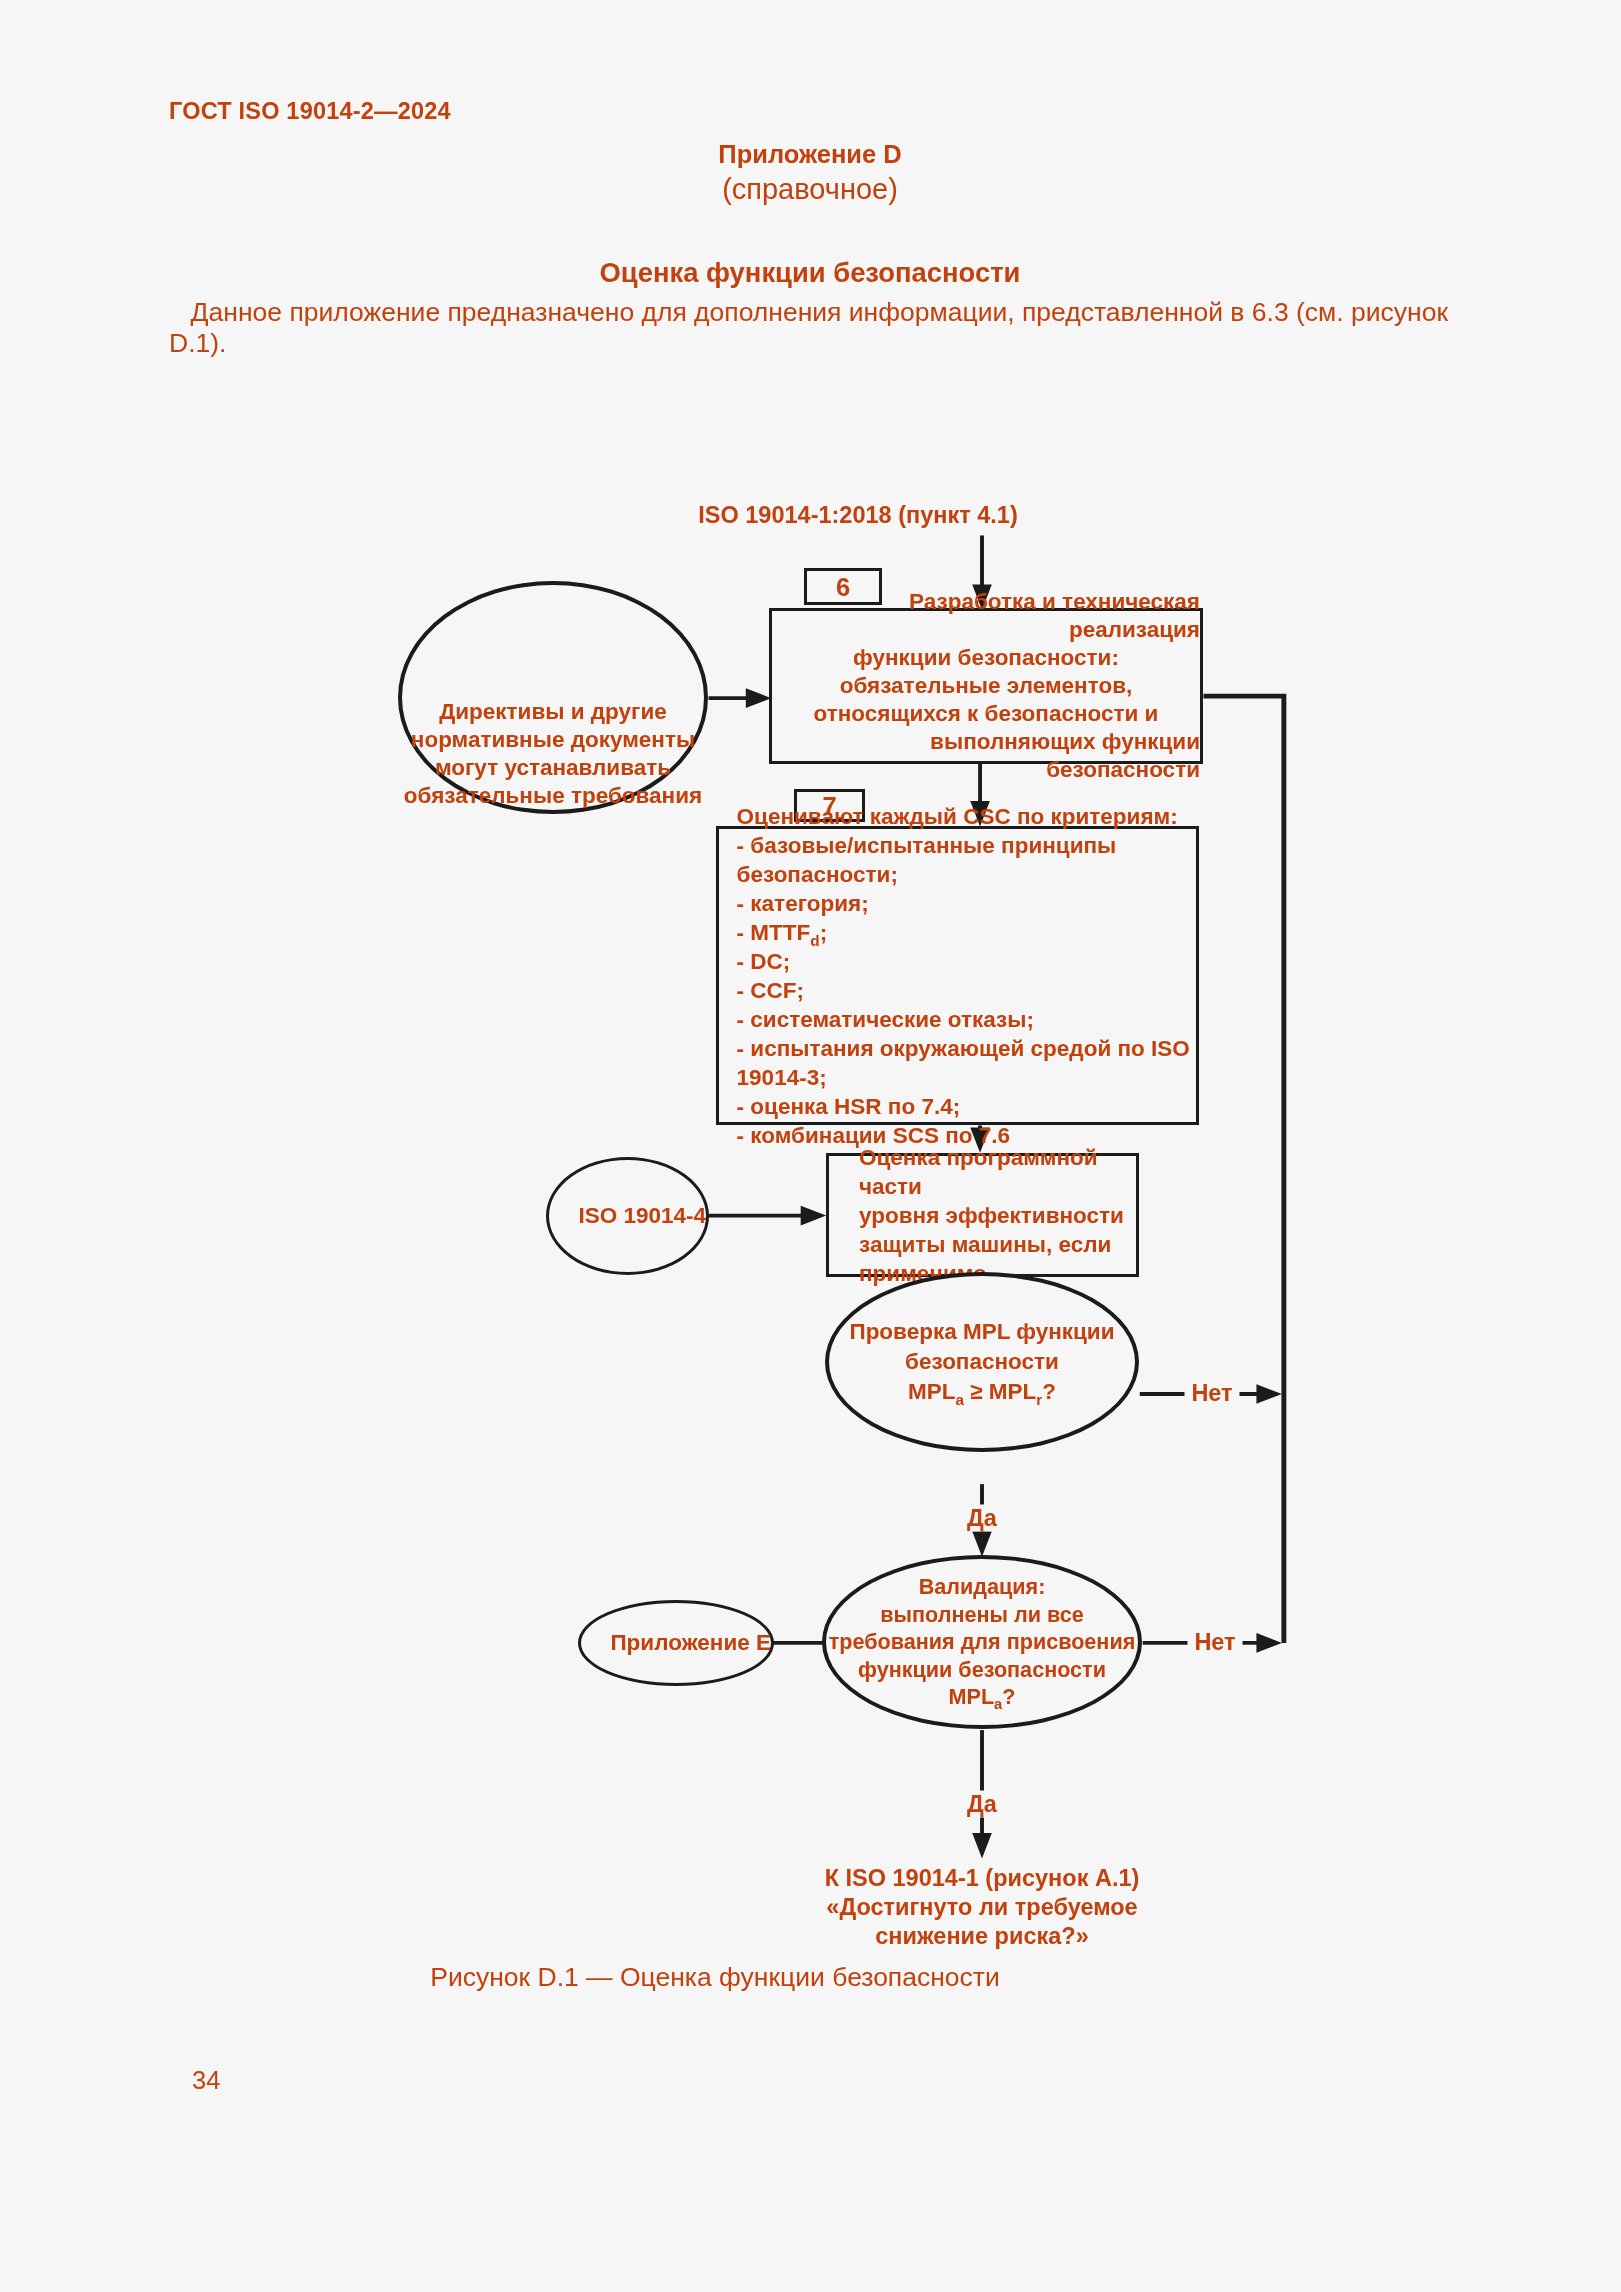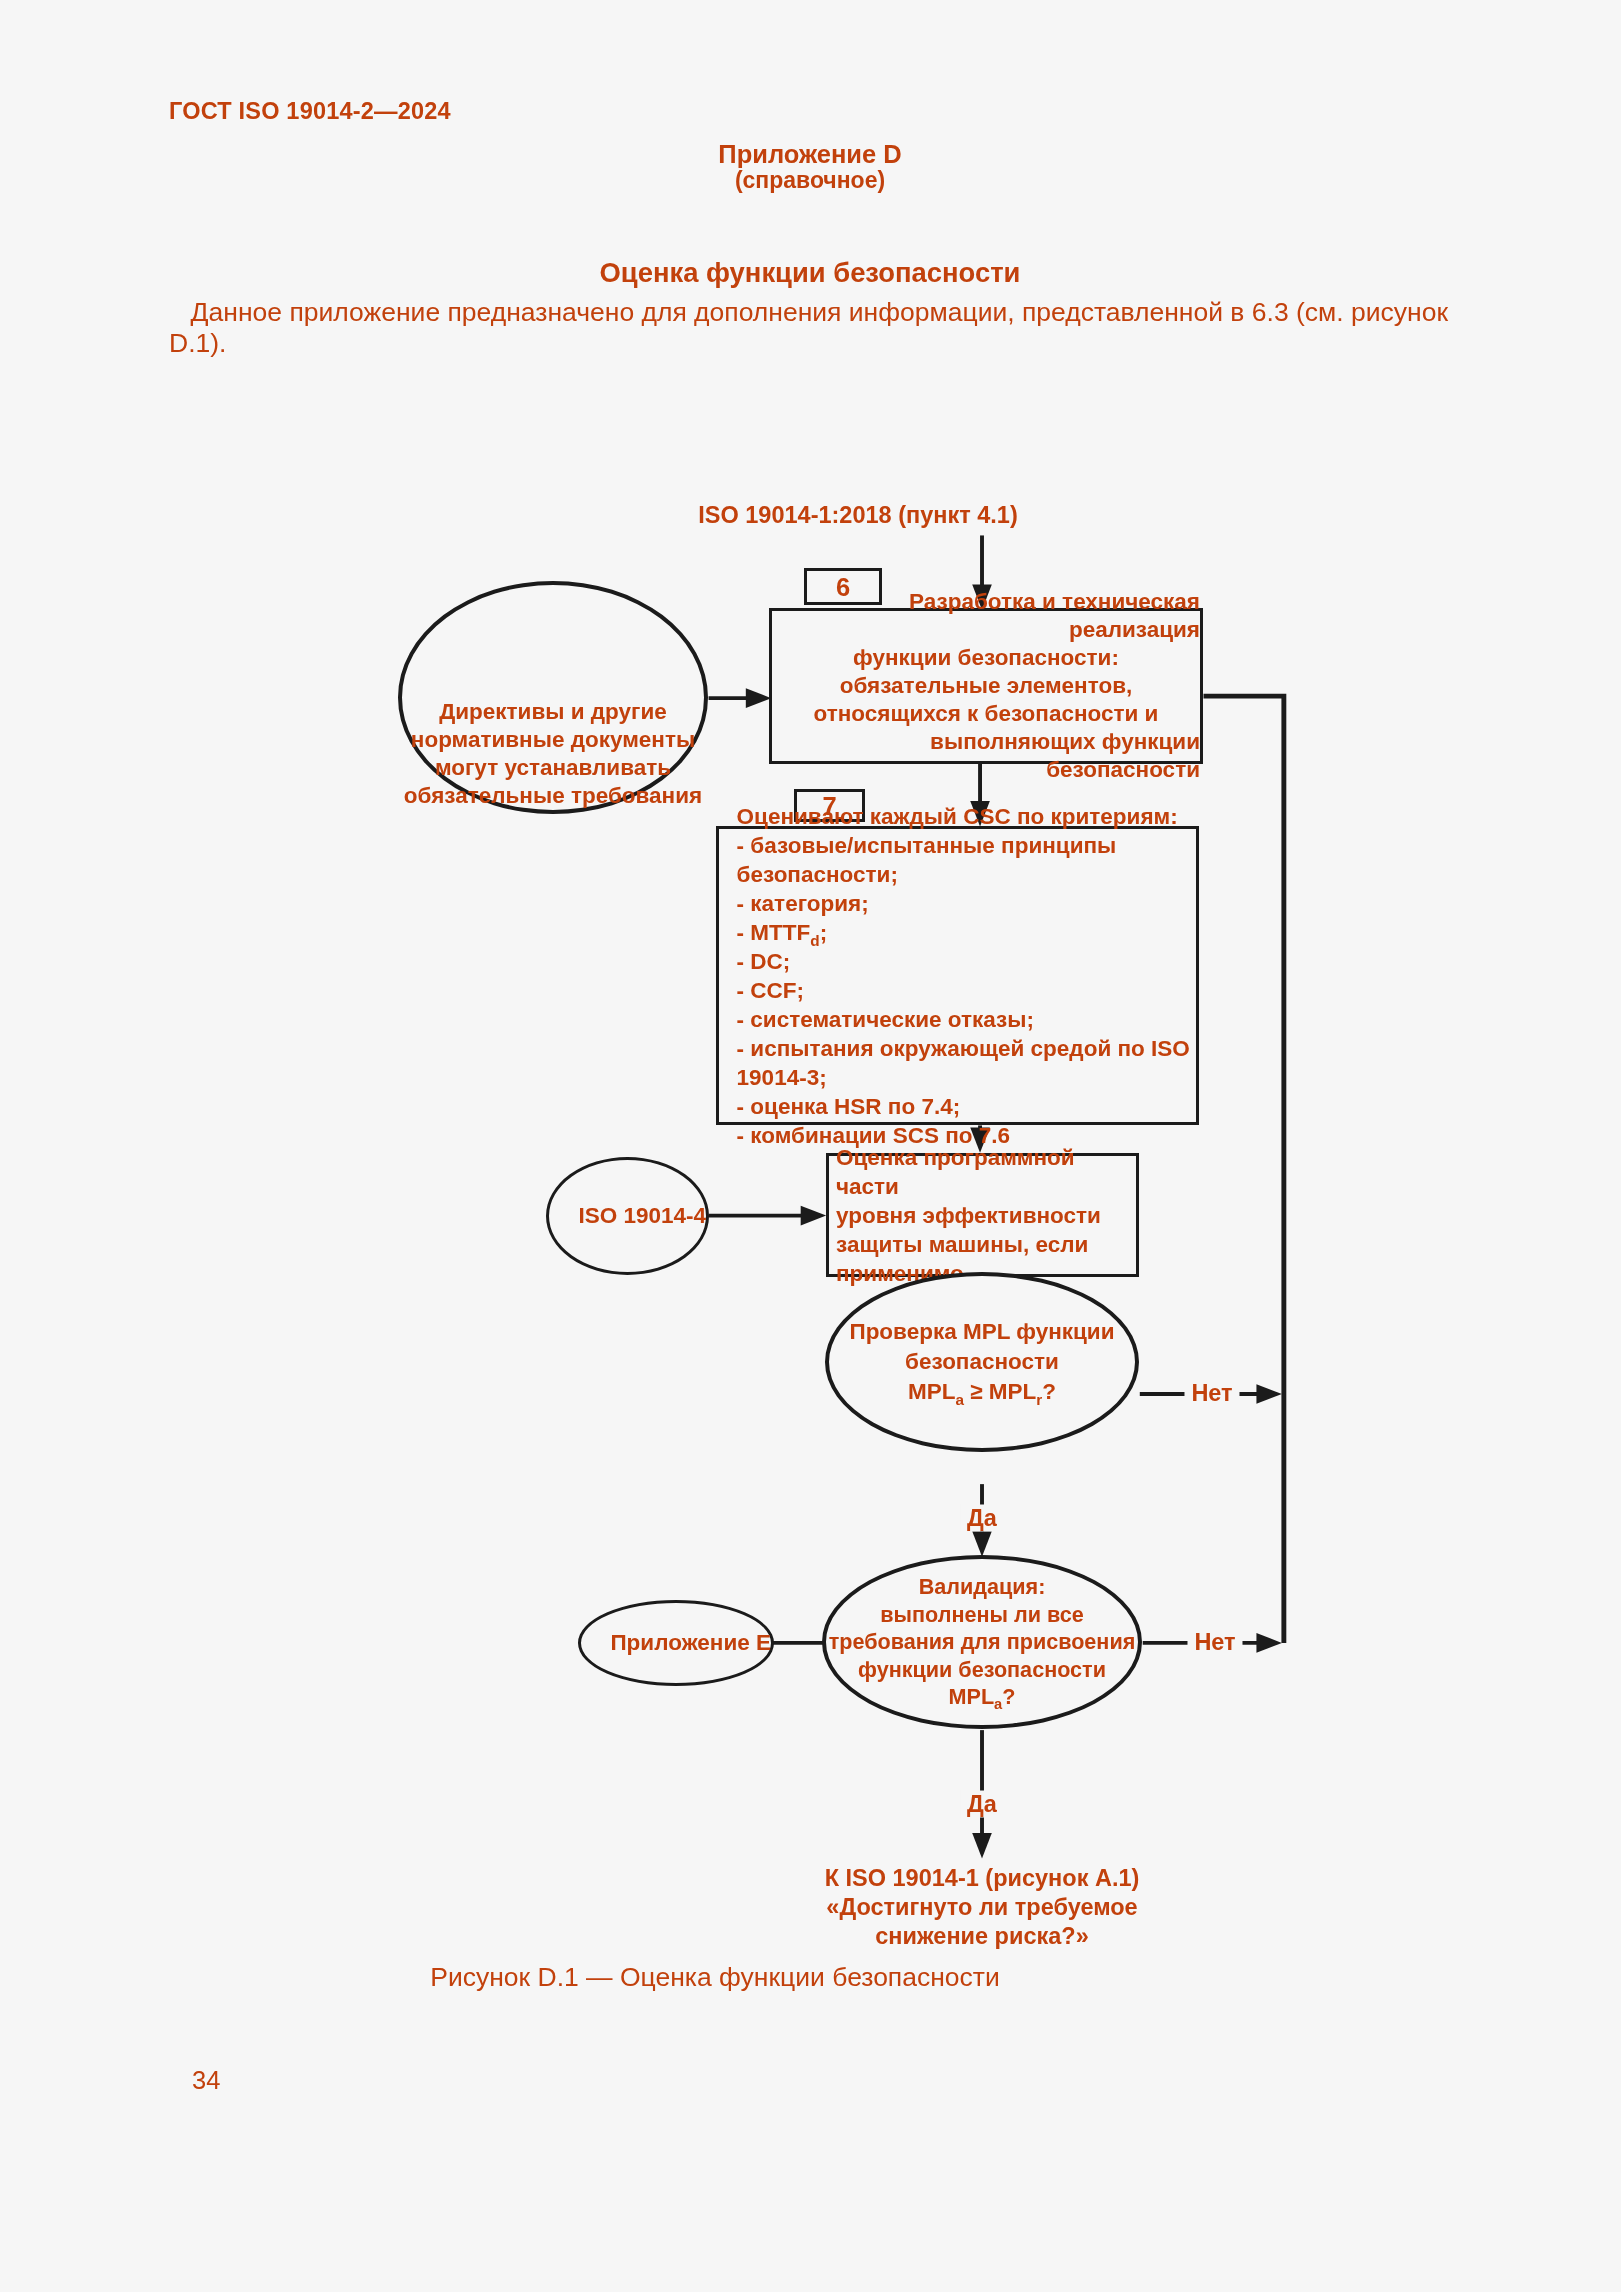--- a/index.html
+++ b/index.html
@@ -8,21 +8,21 @@
     width:1621px;height:2293px;
     background:#f6f6f6;
     font-family:"Liberation Sans","DejaVu Sans",sans-serif;
     color:#c2410c;
     overflow:hidden;
   }
   .abs{position:absolute;}
   .doc-header{left:169px;top:98px;font-size:23.5px;font-weight:bold;letter-spacing:0.2px;}
   .centerband{left:127px;width:1366px;text-align:center;}
   .appendix-title{top:140px;font-size:25.5px;font-weight:bold;}
-  .appendix-kind{top:167px;font-size:23px;font-weight:bold;}
+  .appendix-kind{top:173px;font-size:29px;font-weight:normal;}
   .section-title{top:257px;font-size:27.4px;font-weight:bold;}
   .intro{left:169px;top:297px;width:1333px;font-size:26.5px;text-indent:21.6px;}
   .caption{left:127px;top:1962px;width:1176px;text-align:center;font-size:26.5px;}
   .pagenum{left:192px;top:2066px;font-size:25.5px;}
 
   
   .shape{box-sizing:border-box;position:absolute;background:#f6f6f6;border:3.9px solid #1b1b1b;
          display:flex;flex-direction:column;align-items:center;justify-content:center;
          font-weight:bold;font-size:22.5px;line-height:28px;text-align:center;}
   .ellipse{border-radius:50%;border-width:4.9px;}
@@ -124,21 +124,21 @@
     <div>- систематические отказы;</div>
     <div>- испытания окружающей средой по  ISO 19014-3;</div>
     <div>- оценка HSR по 7.4;</div>
     <div>- комбинации SCS по 7.6</div>
   </div>
 
   <div class="shape ellipse-sm" style="left:546px;top:1157px;width:163px;height:118px;">
     <span>ISO 19014-4</span>
   </div>
 
-  <div class="shape leftalign" style="left:826px;top:1153px;width:313px;height:124px;padding-left:7px;line-height:29px;">
+  <div class="shape leftalign" style="left:826px;top:1153px;width:313px;height:124px;padding-left:30px;line-height:29px;">
     <div>Оценка программной части</div>
     <div>уровня эффективности</div>
     <div>защиты машины, если</div>
     <div>применимо</div>
   </div>
 
   <div class="shape ellipse" style="left:825px;top:1272px;width:314px;height:180px;line-height:30px;">
     <div>Проверка MPL функции</div>
     <div>безопасности</div>
     <div><span>MPL</span><sub>a</sub><span> ≥ MPL</span><sub>r</sub><span>?</span></div>

